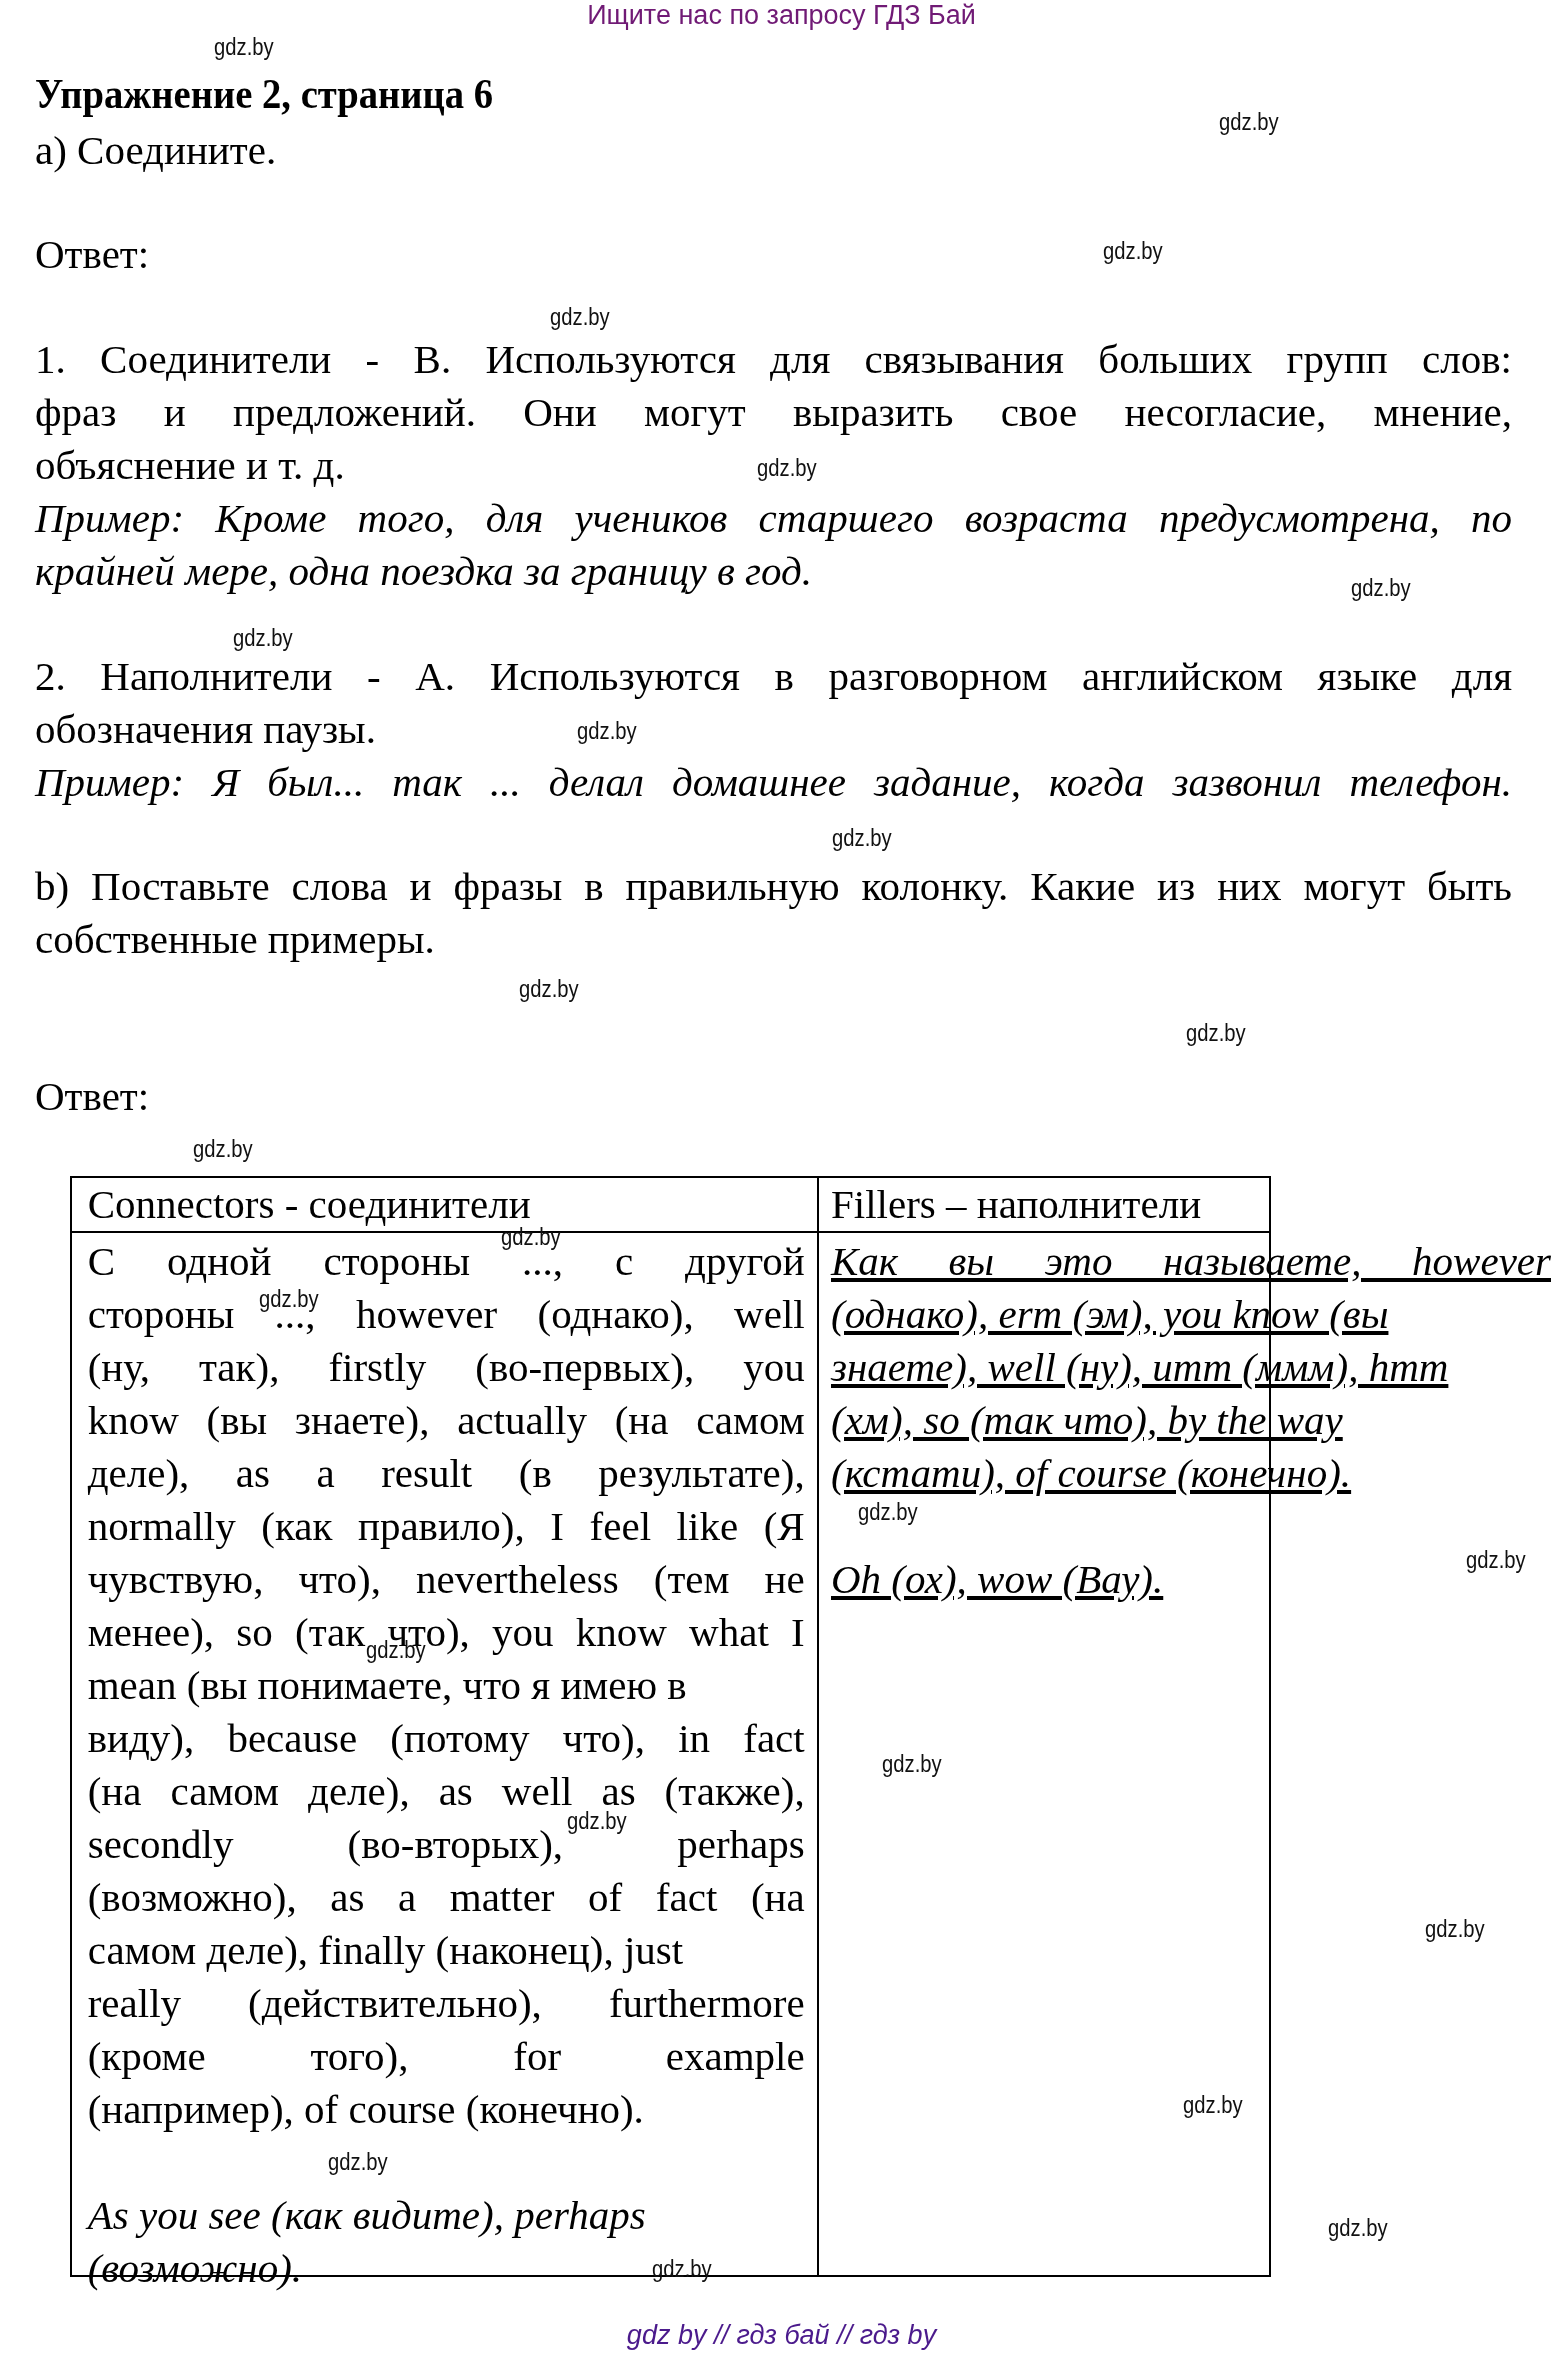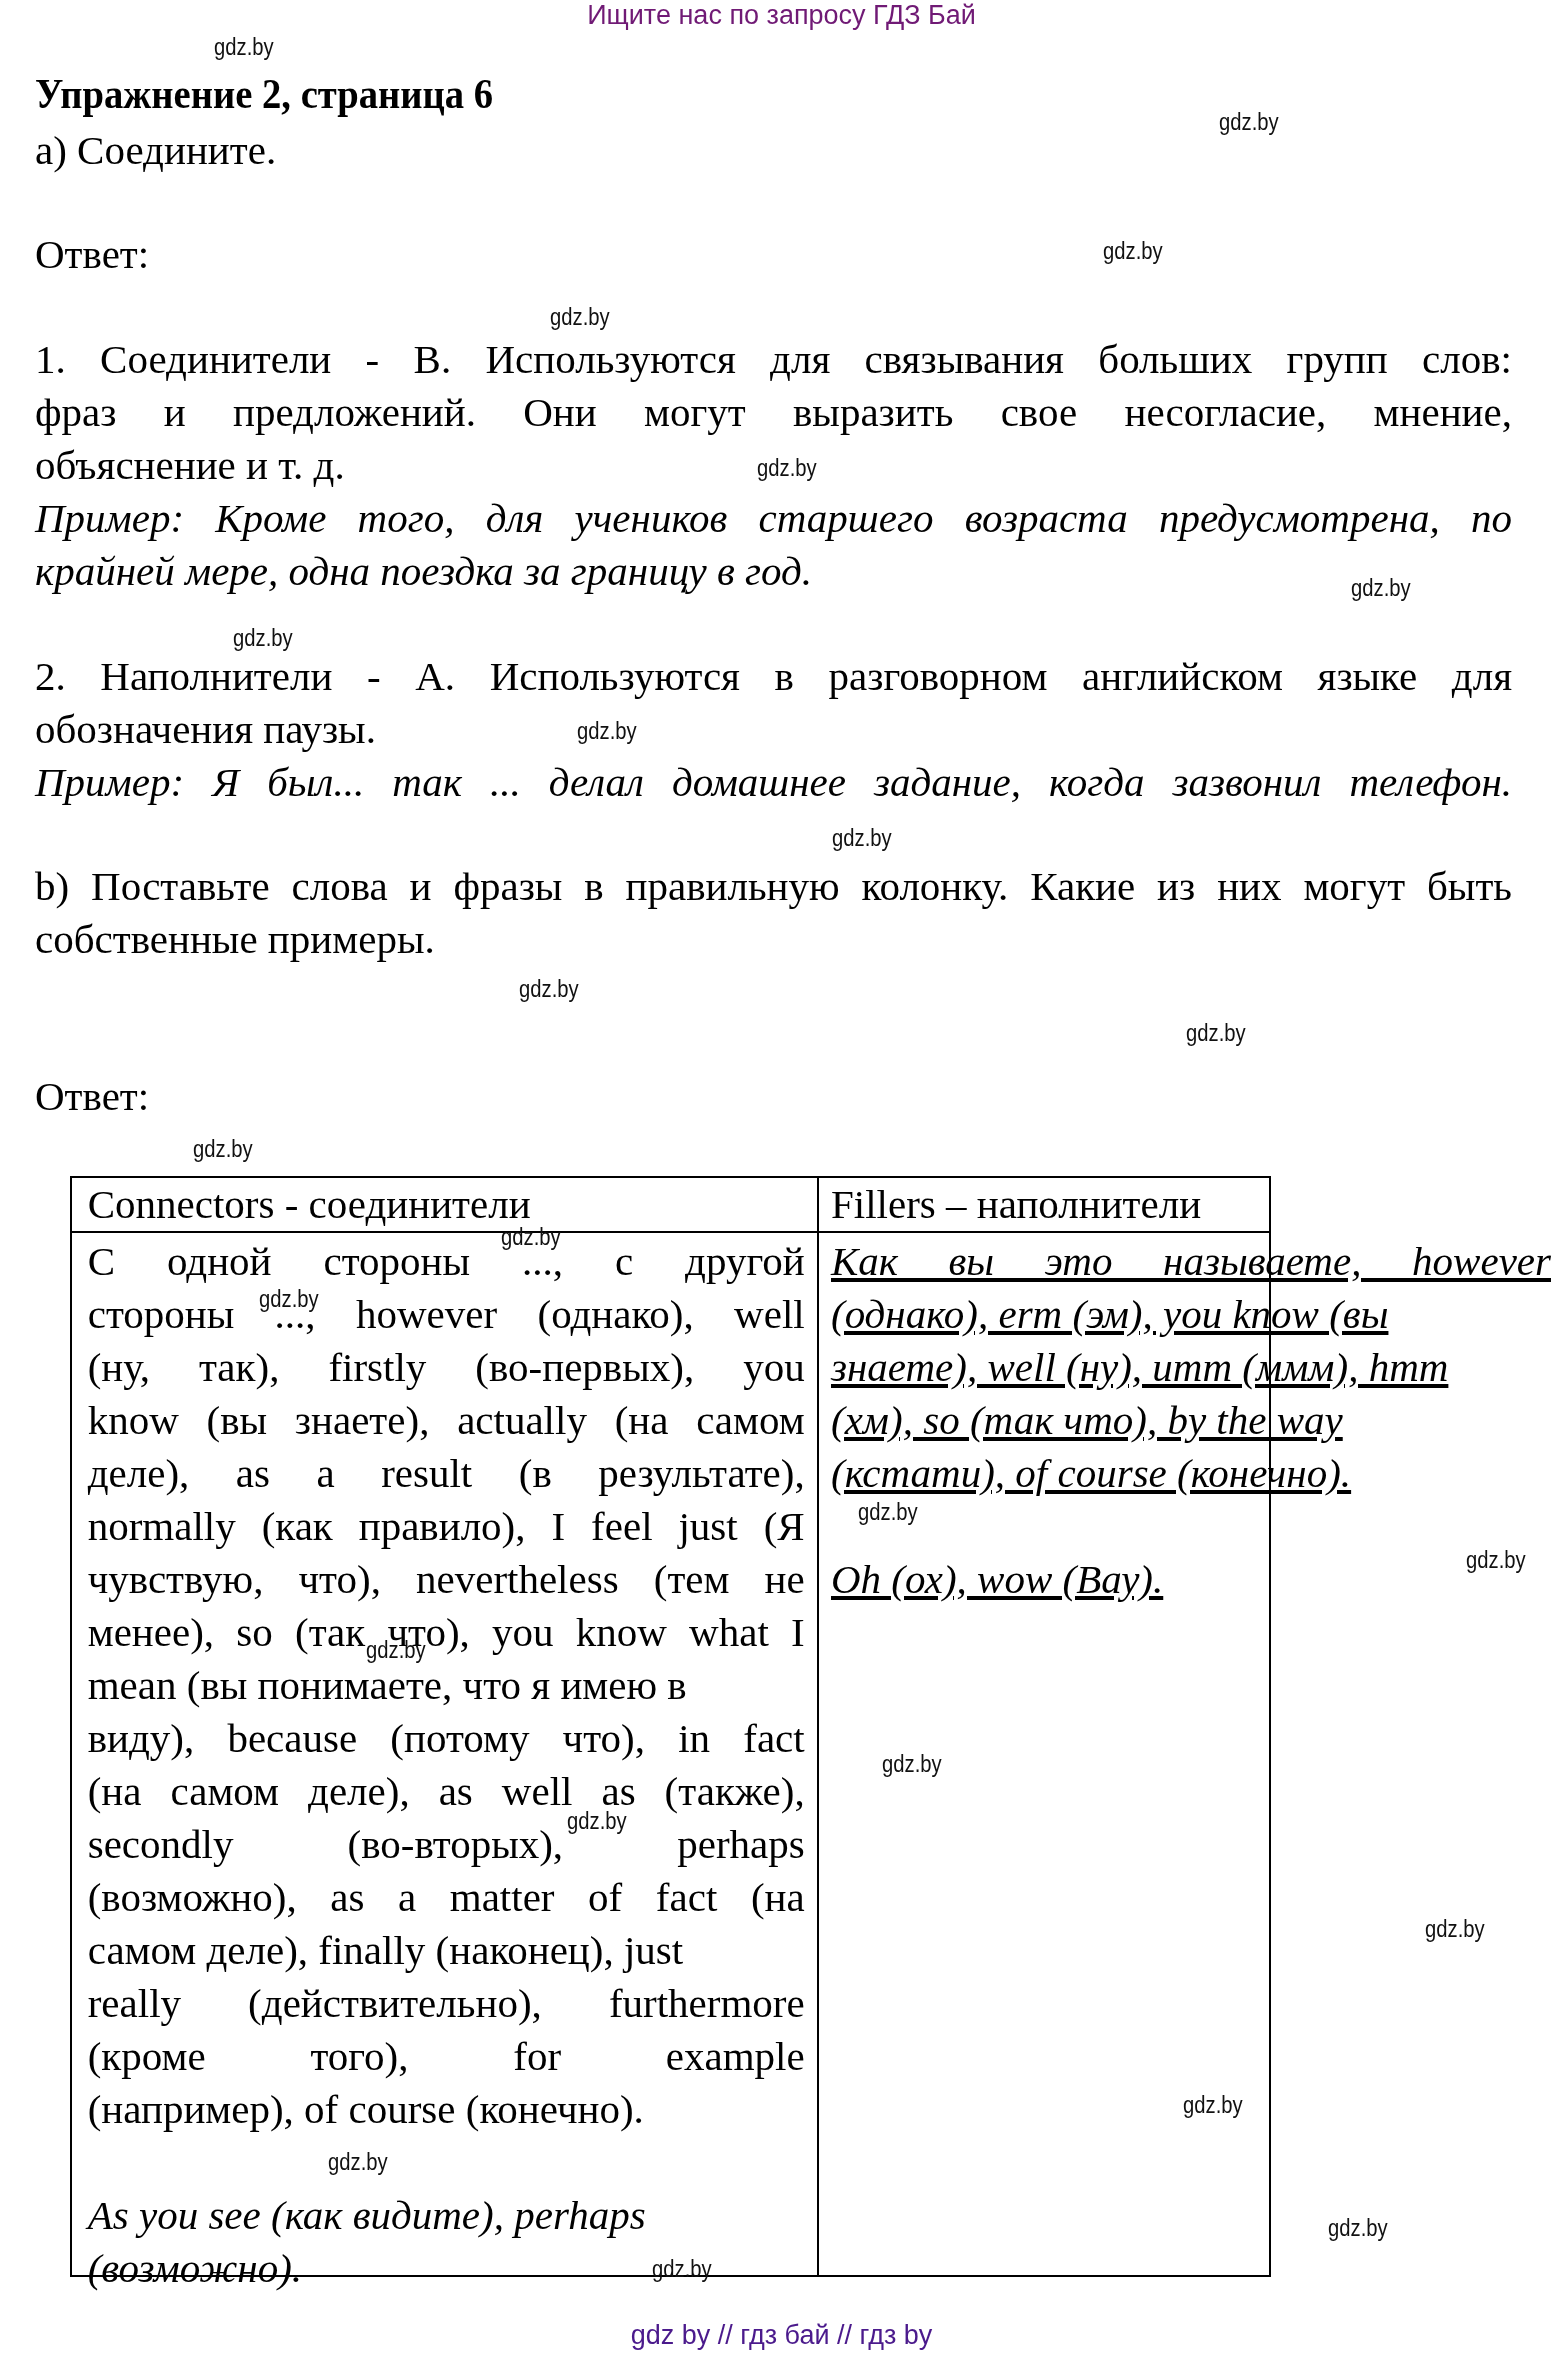--- a/index.html
+++ b/index.html
@@ -16,21 +16,21 @@
   .col-div { position: absolute; left: 745px; top: 0; width: 1.6px; height: 100%; background: #000; }
   .hdr-line { position: absolute; left: 0; top: 53px; width: 100%; height: 1.6px; background: #000; }
   .th { position: absolute; top: 1.6px; font-size: 41px; line-height: 49px; white-space: nowrap; }
   .cell { position: absolute; top: 57px; font-size: 41px; line-height: 53px; }
   .cell.left { left: 15.7px; width: 717px; text-align: justify; }
   .cell.right { left: 759px; width: 720px; text-align: justify; font-style: italic; text-decoration: underline; }
   .line { display: block; }
   .jl { text-align-last: justify; text-align: justify; }
   .ll { text-align-last: left; }
   .footer { position: absolute; top: 2320px; left: 0; width: 1563px; text-align: center; font-family: "Liberation Sans", "DejaVu Sans", sans-serif;
-            font-size: 27px; color: #4b1a8c; }
+            font-size: 27px; color: #4b1a8c; font-style: italic; }
 </style>
 </head>
 <body>
 
 <div class="abs banner">Ищите нас по запросу ГДЗ Бай</div>
 
 <div class="wm" style="left:214px;top:35px">gdz.by</div>
 <div class="wm" style="left:1219px;top:110px">gdz.by</div>
 <div class="wm" style="left:1103px;top:239px">gdz.by</div>
 <div class="wm" style="left:550px;top:305px">gdz.by</div>
@@ -73,21 +73,21 @@
   <div class="hdr-line"></div>
   <div class="th" style="left:15.7px">Connectors - соединители</div>
   <div class="th" style="left:759px">Fillers – наполнители</div>
 
   <div class="cell left">
     <span class="line jl">С одной стороны ..., с другой</span>
     <span class="line jl">стороны ..., however (однако), well</span>
     <span class="line jl">(ну, так), firstly (во-первых), you</span>
     <span class="line jl">know (вы знаете), actually (на самом</span>
     <span class="line jl">деле), as a result (в результате),</span>
-    <span class="line jl">normally (как правило), I feel just (Я</span>
+    <span class="line jl">normally (как правило), I feel like (Я</span>
     <span class="line jl">чувствую, что), nevertheless (тем не</span>
     <span class="line jl">менее), so (так что), you know what I</span>
     <span class="line ll">mean (вы понимаете, что я имею в</span>
     <span class="line jl">виду), because (потому что), in fact</span>
     <span class="line jl">(на самом деле), as well as (также),</span>
     <span class="line jl">secondly (во-вторых), perhaps</span>
     <span class="line jl">(возможно), as a matter of fact (на</span>
     <span class="line ll">самом деле), finally (наконец), just</span>
     <span class="line jl">really (действительно), furthermore</span>
     <span class="line jl">(кроме того), for example</span>

